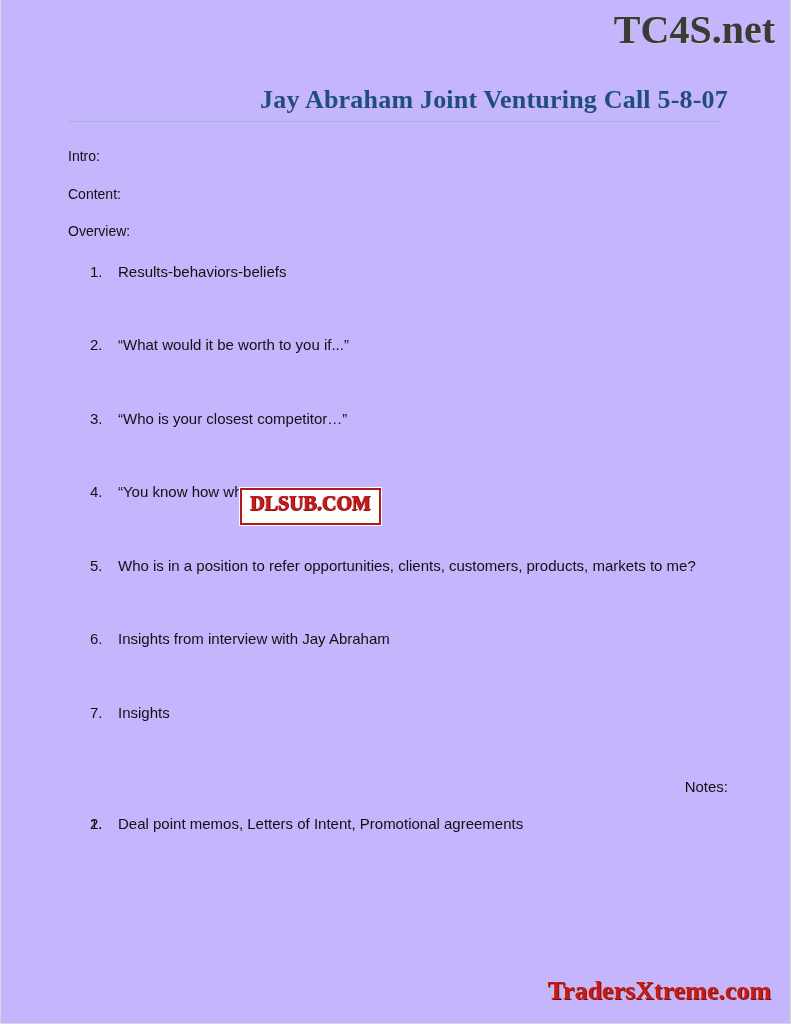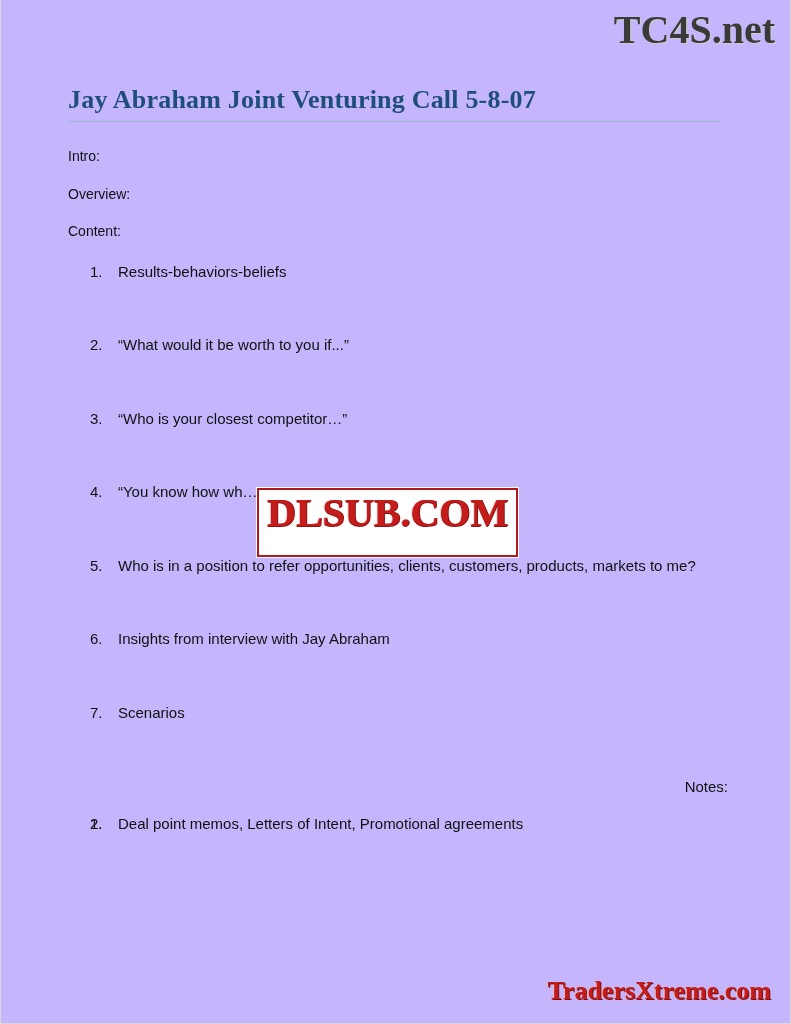--- a/index.html
+++ b/index.html
@@ -60,20 +60,21 @@
     width: 660px;
   }
 
   .doc-title {
     font-family: "Liberation Serif", serif;
     font-size: 26px;
     font-weight: bold;
     color: #1f4e79;
     margin: 0 0 6px 0;
     letter-spacing: 0.2px;
+    text-align: right;
   }
   .title-rule {
     border: none;
     border-top: 1px solid #9db7d4;
     margin: 0 0 26px 0;
     width: 653px;
   }
 
   .plain-line {
     font-size: 14px;
@@ -130,29 +131,29 @@
     position: absolute;
     left: 22px;
     top: 0;
     width: 22px;
     text-align: left;
   }
 
   
   .stamp-watermark {
     position: absolute;
-    left: 257px;
+    left: 240px;
     top: 488px;
-    padding: 3px 8px 22px 8px;
+    padding: 3px 8px 10px 8px;
     background: #ffffff;
     border: 2px solid #b01a1a;
     box-shadow: 0 0 0 1px #ffffff;
     font-family: "Liberation Serif", serif;
     font-weight: bold;
-    font-size: 40px;
+    font-size: 20px;
     line-height: 1;
     color: #c41b1b;
     text-shadow:
       1px 0 0 #8e1212,
       0 1px 0 #8e1212,
       -1px 0 0 #f3b9b9;
     letter-spacing: 0px;
     white-space: nowrap;
   }
 
@@ -182,23 +183,23 @@
 
   <div class="site-watermark">TC4S.net</div>
 
   <div class="content">
 
     <h1 class="doc-title">Jay Abraham Joint Venturing Call 5-8-07</h1>
     <hr class="title-rule">
 
     <p class="plain-line">Intro:</p>
 
+    <p class="plain-line">Content:</p>
+
     <p class="plain-line">Overview:</p>
-
-    <p class="plain-line">Content:</p>
 
     <ol class="main-list">
       <li>
         <span class="num">1.</span>
         <span>Results-behaviors-beliefs</span>
       </li>
       <li>
         <span class="num">2.</span>
         <span>“What would it be worth to you if...”</span>
       </li>
@@ -213,21 +214,21 @@
       <li>
         <span class="num">5.</span>
         <span>Who is in a position to refer opportunities, clients, customers, products, markets to me?</span>
       </li>
       <li>
         <span class="num">6.</span>
         <span>Insights from interview with Jay Abraham</span>
       </li>
       <li>
         <span class="num">7.</span>
-        <span>Scenarios</span>
+        <span>Insights</span>
       </li>
     </ol>
 
     <p class="notes-label">Notes:</p>
 
     <ol class="notes-list">
       <li>
         <span class="num">1.</span>
       </li>
       <li>

